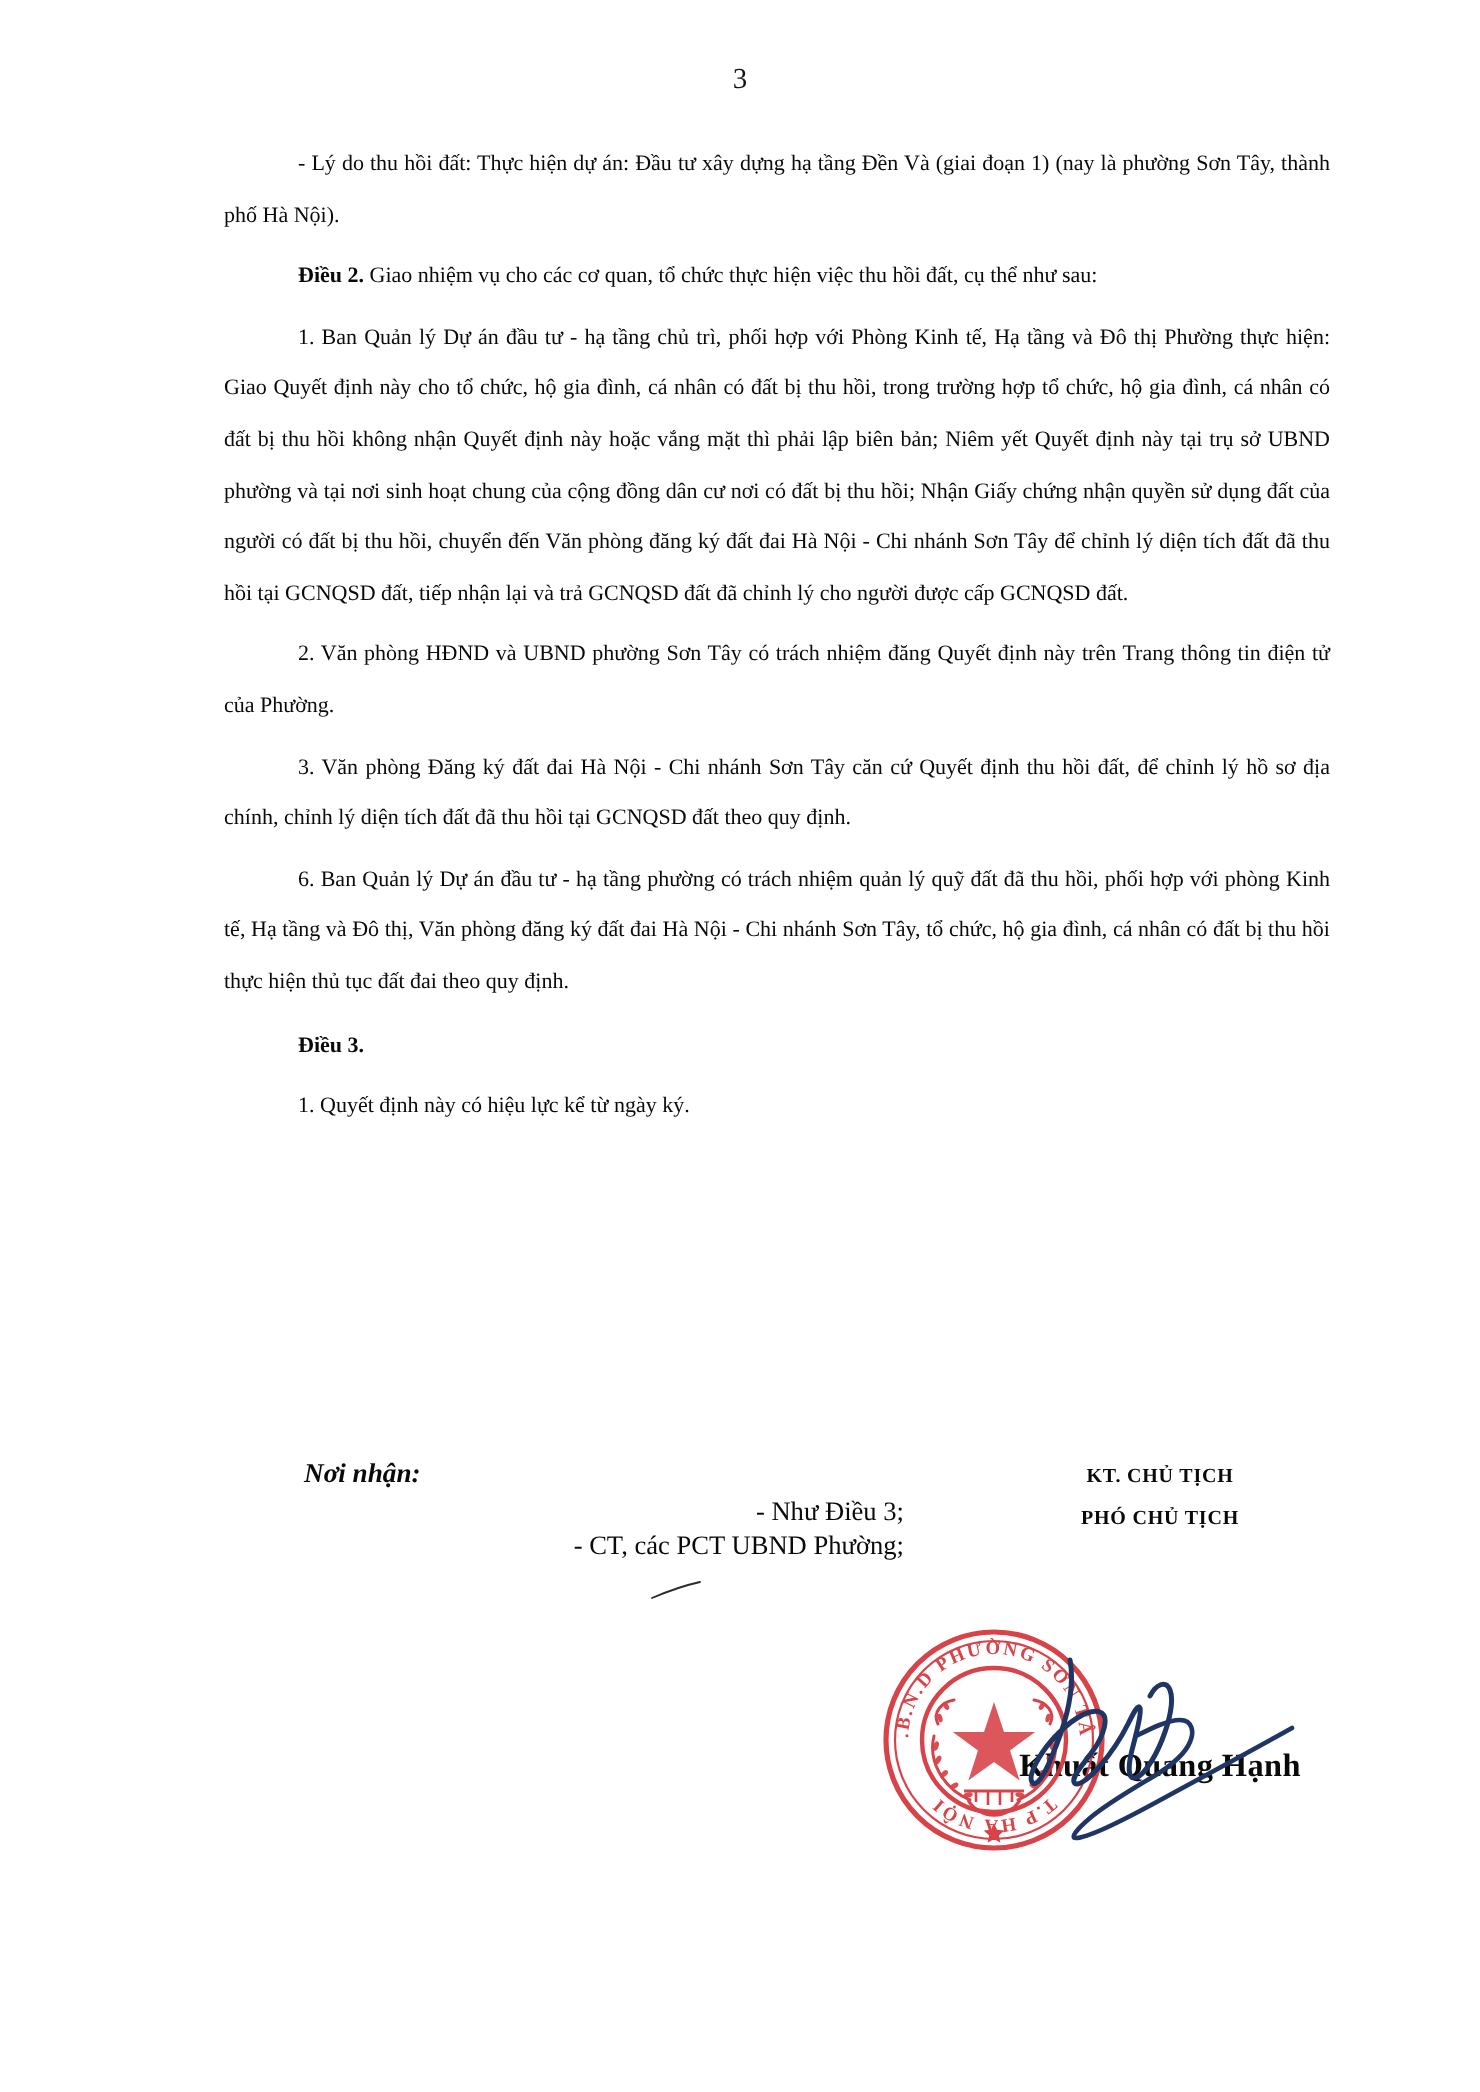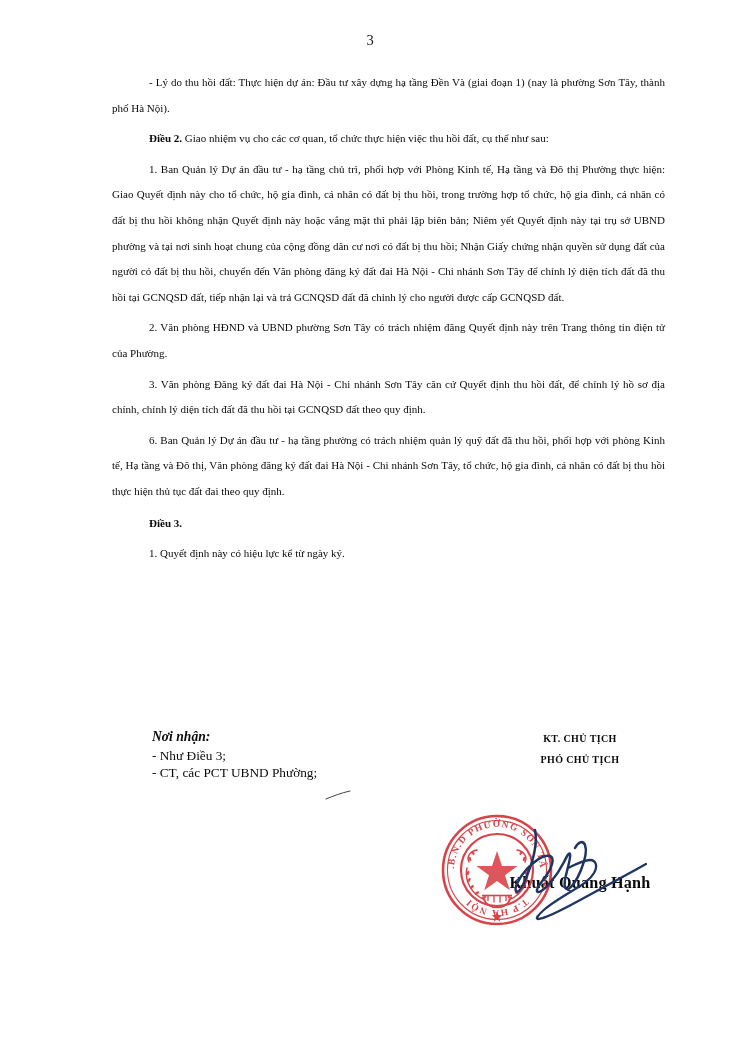--- a/index.html
+++ b/index.html
@@ -82,20 +82,21 @@
   }
   .recipients ul {
     list-style: none;
     margin: 0;
     padding: 0;
   }
   .recipients li {
     font-size: 13.3px;
     line-height: 17.4px;
     white-space: nowrap;
+    text-align: right;
   }
   .rec-flourish {
     position: absolute;
     left: 285px;
     top: 62px;
     width: 26px;
     height: 10px;
     pointer-events: none;
   }
 

